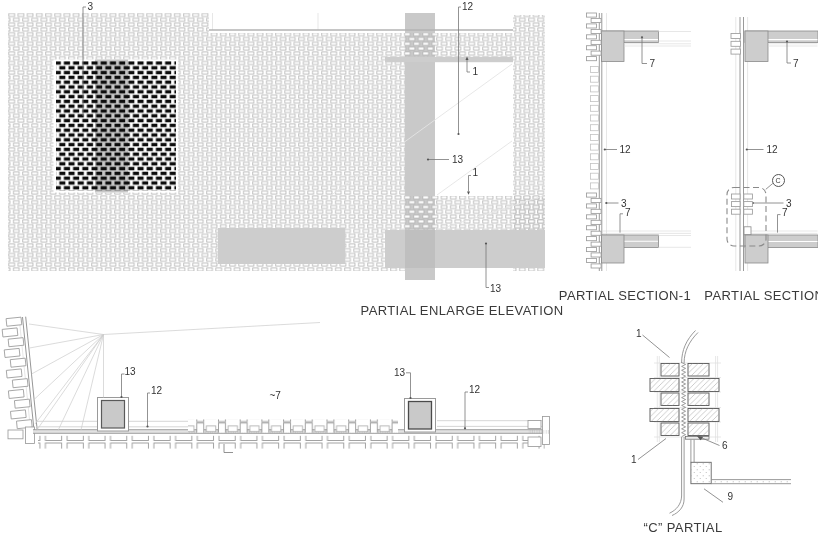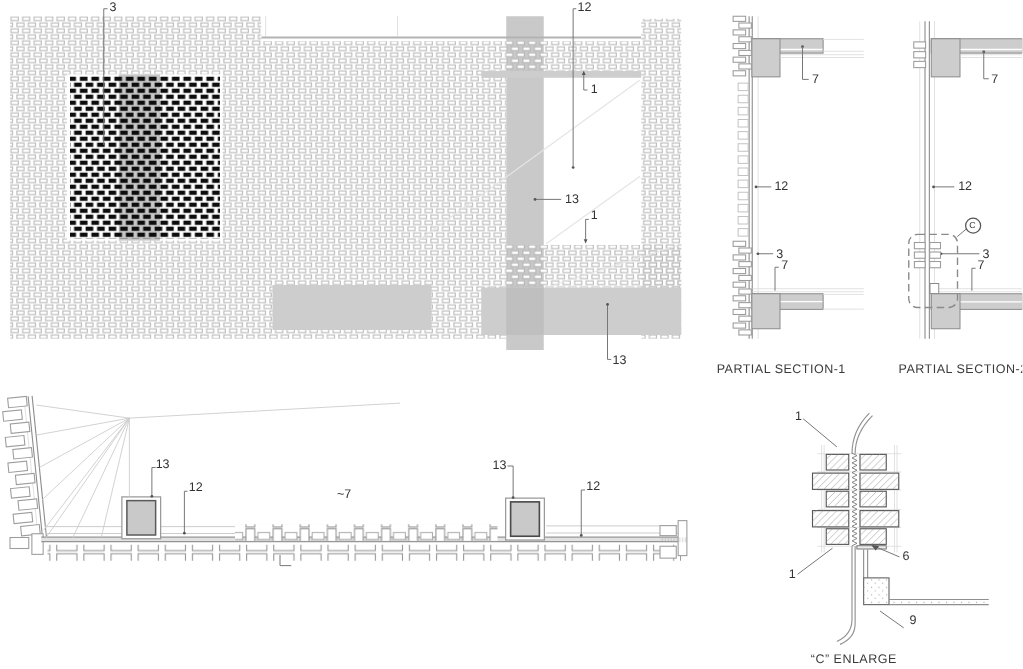--- a/index.html
+++ b/index.html
@@ -1,20 +1,20 @@
 <!DOCTYPE html>
 <html><head>
 <meta charset="utf-8">
 <style>
   html,body{margin:0;padding:0;background:#fff;}
   .canvas{position:relative;width:818px;height:535px;background:#fff;overflow:hidden;
           font-family:"Liberation Sans",sans-serif;}
   .canvas svg{position:absolute;left:0;top:0;}
   .c{position:absolute;font-size:10px;color:#333;white-space:nowrap;line-height:11px;}
-  .t{position:absolute;font-size:10px;color:#3a3a3a;letter-spacing:.4px;white-space:nowrap;
+  .t{position:absolute;font-size:13px;color:#3a3a3a;letter-spacing:.4px;white-space:nowrap;
      transform:translateX(-50%);line-height:13px;}
   .cmark{position:absolute;width:11px;height:11px;border:1px solid #555;border-radius:50%;
          font-size:7px;color:#333;display:flex;align-items:center;justify-content:center;line-height:1;}
   
   .br{fill:#fff;stroke:#9c9c9c;stroke-width:.85;}
   .tile{fill:#fff;stroke:#c2c2c2;stroke-width:.8;}
   .wl{stroke:#8f8f8f;stroke-width:.9;fill:none;}
   .wl2{stroke:#949494;stroke-width:.9;fill:none;}
   .thin{stroke:#ccc;stroke-width:.8;fill:none;}
   .thin2{stroke:#ddd;stroke-width:.7;fill:none;}
@@ -278,23 +278,24 @@
         <line x1="103.5" y1="334.5" x2="35" y2="424" class="fan"></line>
         <line x1="103.5" y1="334.5" x2="36.5" y2="430.5" class="fan"></line>
         <line x1="103.5" y1="334.5" x2="58" y2="430.5" class="fan"></line>
         <line x1="103.5" y1="334.5" x2="81" y2="430" class="fan"></line>
         <line x1="103.5" y1="334.5" x2="103.5" y2="397.5" class="fan"></line>
         <line x1="103.5" y1="334.5" x2="320" y2="322.5" class="fan"></line>
         <path d="M681.6,362.5 L685.6,364.45 L681.6,366.40 L685.6,368.35 L681.6,370.30 L685.6,372.25 L681.6,374.20 L685.6,376.15 L681.6,378.10 L685.6,380.05 L681.6,382.00 L685.6,383.95 L681.6,385.90 L685.6,387.85 L681.6,389.80 L685.6,391.75 L681.6,393.70 L685.6,395.65 L681.6,397.60 L685.6,399.55 L681.6,401.50 L685.6,403.45 L681.6,405.40 L685.6,407.35 L681.6,409.30 L685.6,411.25 L681.6,413.20 L685.6,415.15 L681.6,417.10 L685.6,419.05 L681.6,421.00 L685.6,422.95 L681.6,424.90 L685.6,426.85 L681.6,428.80 L685.6,430.75 L681.6,432.70 L685.6,434.65 L681.6,436.60" class="zig"></path>
       </g>
 </svg>
 
+<div class="t" style="left:462px;top:304px">PARTIAL ENLARGE ELEVATION</div>
 <div class="t" style="left:625px;top:288.5px">PARTIAL SECTION-1</div>
 <div class="t" style="left:770.5px;top:288.5px">PARTIAL SECTION-2</div>
-<div class="t" style="left:683px;top:521px">“C” ENLARGE</div>
+<div class="t" style="left:683px;top:521px">“C” PARTIAL</div>
 
 <div class="c" style="left:87.5px;top:1px">3</div>
 <div class="c" style="left:462px;top:1px">12</div>
 <div class="c" style="left:472.5px;top:65.5px">1</div>
 <div class="c" style="left:452px;top:153.5px">13</div>
 <div class="c" style="left:472.5px;top:167px">1</div>
 <div class="c" style="left:490px;top:282.5px">13</div>
 
 <div class="c" style="left:649.5px;top:58px">7</div>
 <div class="c" style="left:619.5px;top:144px">12</div>

